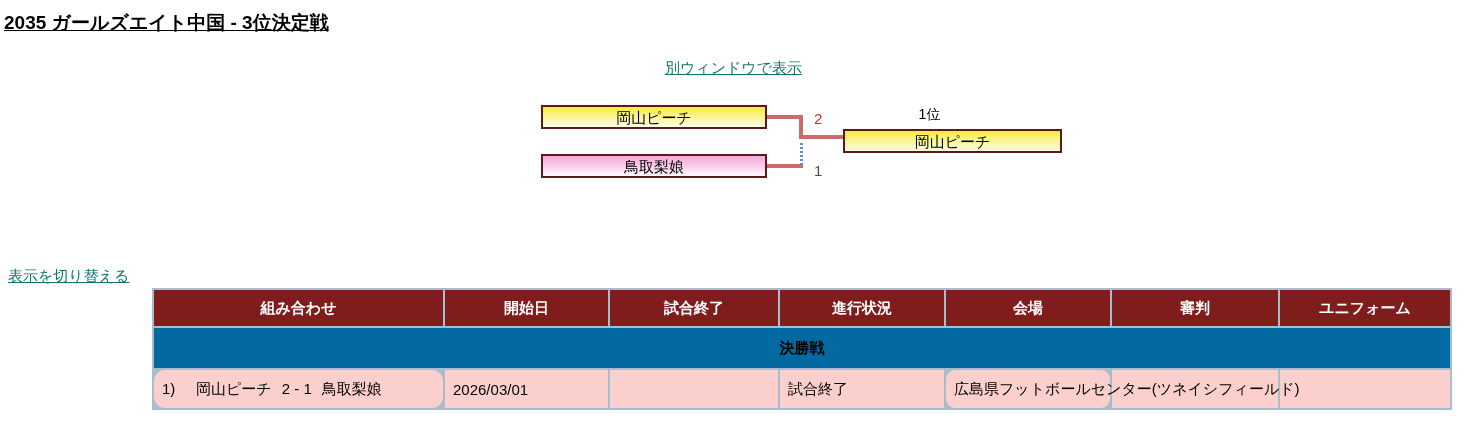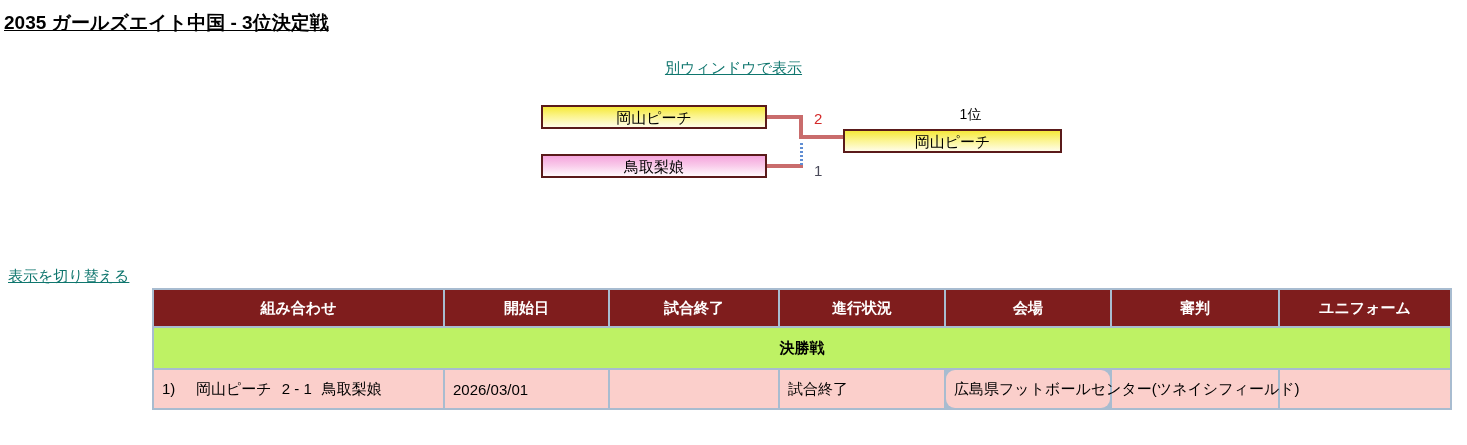--- a/index.html
+++ b/index.html
@@ -79,21 +79,21 @@
     background: linear-gradient(to bottom, #f5a5dd 0%, #f9c8e9 45%, #fffafd 100%);
   }
 
   #box-semi-top   { left: 541px; top: 105px; width: 226px; height: 24px; }
   #box-semi-bot   { left: 541px; top: 154px; width: 226px; height: 24px; }
   #box-winner     { left: 843px; top: 129px; width: 219px; height: 24px;
                     background: linear-gradient(to bottom,#f6e93a 0%,#fbf48c 45%,#fffde8 100%); }
 
   .rank-label {
     position: absolute;
-    left: 861px;
+    left: 820px;
     top: 106px;
     width: 219px;
     text-align: center;
     font-size: 14px;
     color: #000;
   }
 
   
   .conn {
     position: absolute;
@@ -143,33 +143,34 @@
     white-space: nowrap;
   }
   .result-table thead th {
     background: #7f1d1d;
     color: #ffffff;
     font-weight: bold;
     text-align: center;
     height: 36px;
   }
   .row-section td {
-    background: #bef264;
+    background: #0369a1;
     text-align: center;
     font-weight: bold;
     height: 40px;
   }
   .row-match td {
     background: #fbcfcb;
     height: 38px;
     vertical-align: middle;
   }
   .cell-pair {
     text-align: left;
     padding-left: 8px !important;
+    border-radius: 11px;
   }
   .cell-date {
     text-align: left;
     padding-left: 8px !important;
   }
   .cell-status {
     text-align: left;
     padding-left: 8px !important;
   }
   .cell-venue {

